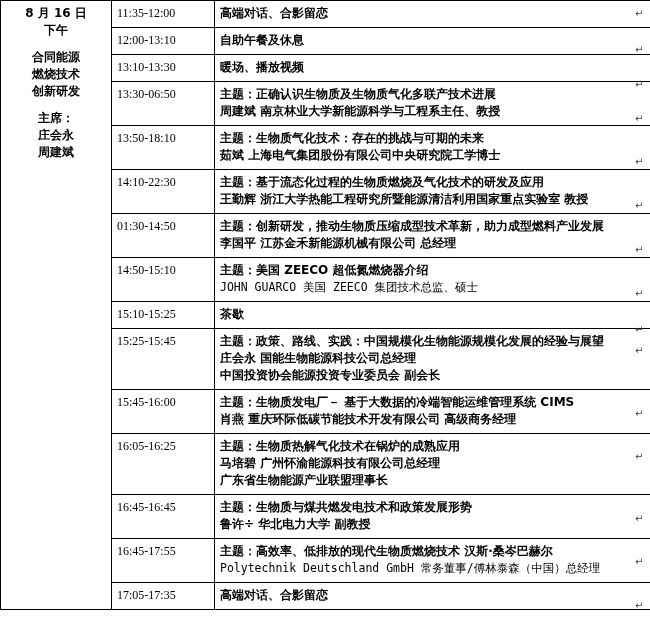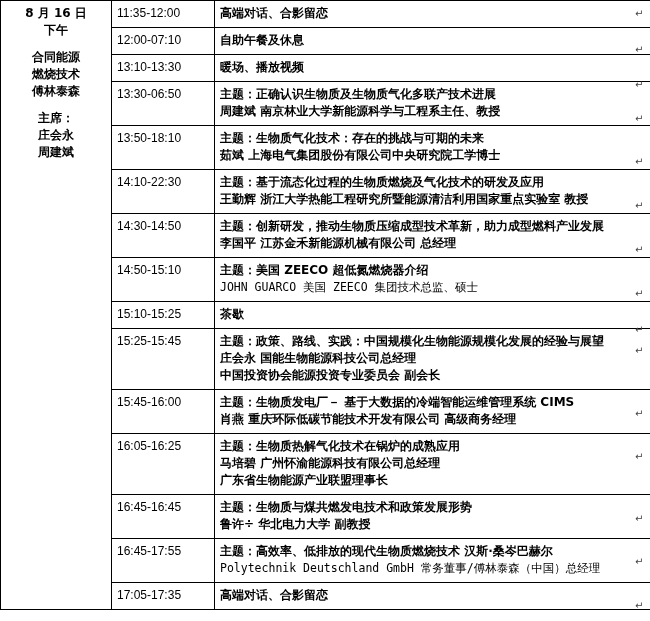--- a/index.html
+++ b/index.html
@@ -35,21 +35,21 @@
     text-align: center;
     font-weight: bold;
     font-size: 12.5px;
     line-height: 30px;
     padding-top: 150px;
   }
   td.time-cell {
     width: 92px;
     white-space: nowrap;
     font-size: 12px;
-    font-family: Liberation Sans, sans-serif;
+    font-family: Liberation Serif, serif;
     letter-spacing: 0px;
     padding-left: 6px;
   }
   td.content-cell {
     width: 440px;
     padding-left: 7px;
   }
   .line {
     display: block;
     position: relative;
@@ -91,34 +91,34 @@
 <div class="page">
   <table class="schedule">
     <tbody>
       <tr>
         <td class="session-cell" rowspan="15">
           <span class="session-line">8 月 16 日</span>
           <span class="session-line">下午</span>
           <span class="gap"></span>
           <span class="session-line">合同能源</span>
           <span class="session-line">燃烧技术</span>
-          <span class="session-line">傅林泰森</span>
+          <span class="session-line">创新研发</span>
           <span class="gap"></span>
           <span class="session-line">主席：</span>
           <span class="session-line">庄会永</span>
           <span class="session-line">周建斌</span>
         </td>
         <td class="time-cell">11:35-12:00</td>
         <td class="content-cell">
           <span class="line bold">高端对话、合影留恋</span>
         </td>
       </tr>
 
       <tr>
-        <td class="time-cell">12:00-07:10</td>
+        <td class="time-cell">12:00-13:10</td>
         <td class="content-cell">
           <span class="line bold">自助午餐及休息</span>
         </td>
       </tr>
 
       <tr>
         <td class="time-cell">13:10-13:30</td>
         <td class="content-cell">
           <span class="line bold">暖场、播放视频</span>
         </td>
@@ -142,21 +142,21 @@
 
       <tr>
         <td class="time-cell">14:10-22:30</td>
         <td class="content-cell">
           <span class="line bold">主题：基于流态化过程的生物质燃烧及气化技术的研发及应用</span>
           <span class="line bold">王勤辉  浙江大学热能工程研究所暨能源清洁利用国家重点实验室  教授</span>
         </td>
       </tr>
 
       <tr>
-        <td class="time-cell">14:30-14:50</td>
+        <td class="time-cell">01:30-14:50</td>
         <td class="content-cell">
           <span class="line bold">主题：创新研发，推动生物质压缩成型技术革新，助力成型燃料产业发展</span>
           <span class="line bold">李国平  江苏金禾新能源机械有限公司  总经理</span>
         </td>
       </tr>
 
       <tr>
         <td class="time-cell">14:50-15:10</td>
         <td class="content-cell">
           <span class="line bold">主题：美国 ZEECO 超低氮燃烧器介绍</span>

